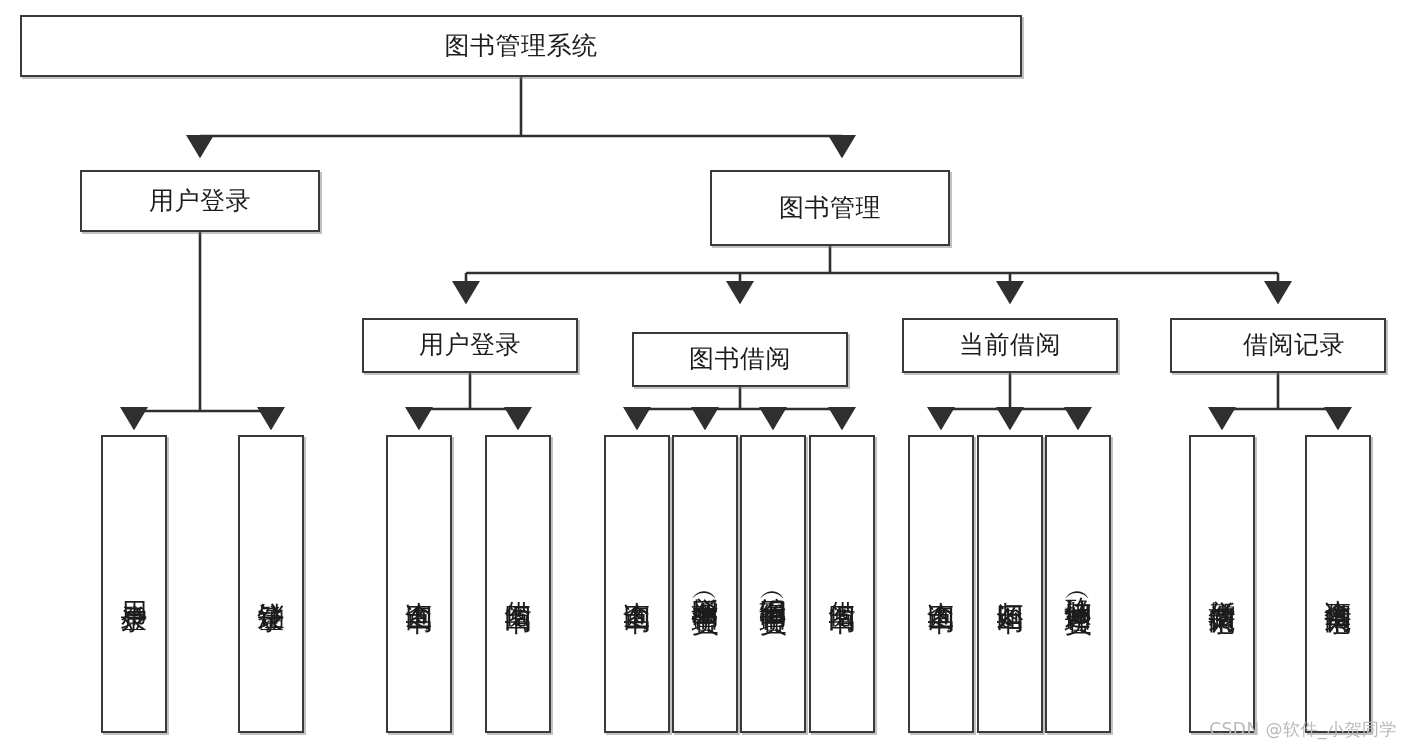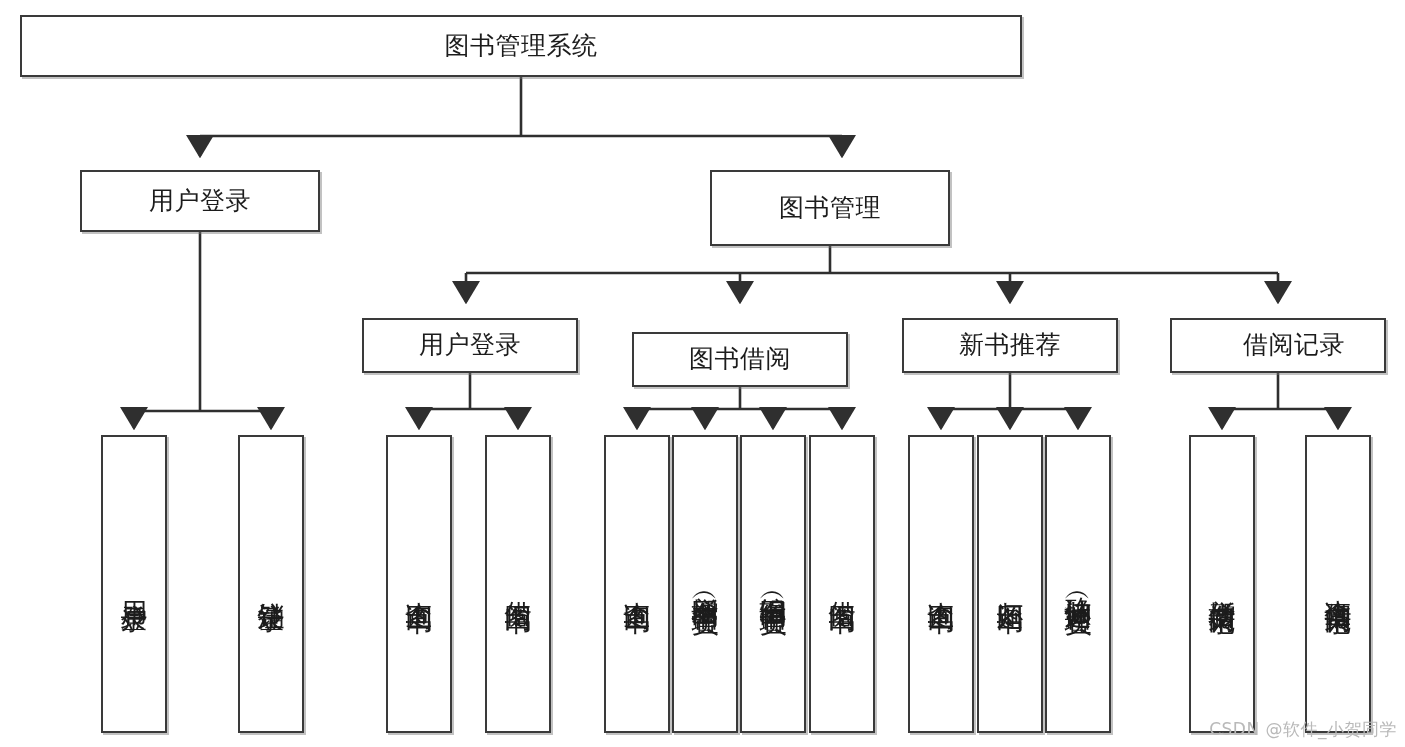--- a/index.html
+++ b/index.html
@@ -146,21 +146,21 @@
 
   <div class="node horiz" style="left:362px; top:318px; width:216px; height:55px;">
     <span class="node-label">用户登录</span>
   </div>
 
   <div class="node horiz" style="left:632px; top:332px; width:216px; height:55px;">
     <span class="node-label">图书借阅</span>
   </div>
 
   <div class="node horiz" style="left:902px; top:318px; width:216px; height:55px;">
-    <span class="node-label">新书推荐</span>
+    <span class="node-label">当前借阅</span>
   </div>
 
   <div class="node horiz" style="left:1170px; top:318px; width:216px; height:55px;padding-left:32px;">
     <span class="node-label">借阅记录</span>
   </div>
 
   <div class="node vert" style="left:101px; top:435px; width:66px; height:298px;">
     <span class="node-label">用户登录</span>
   </div>
   <div class="node vert" style="left:238px; top:435px; width:66px; height:298px;">

